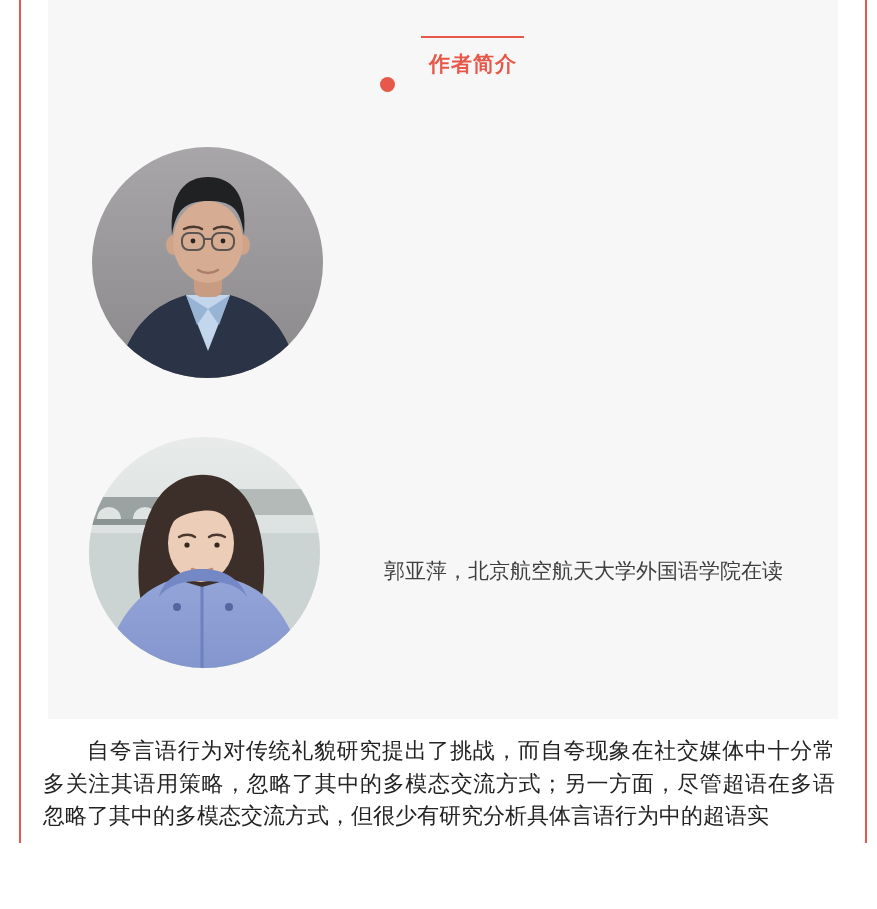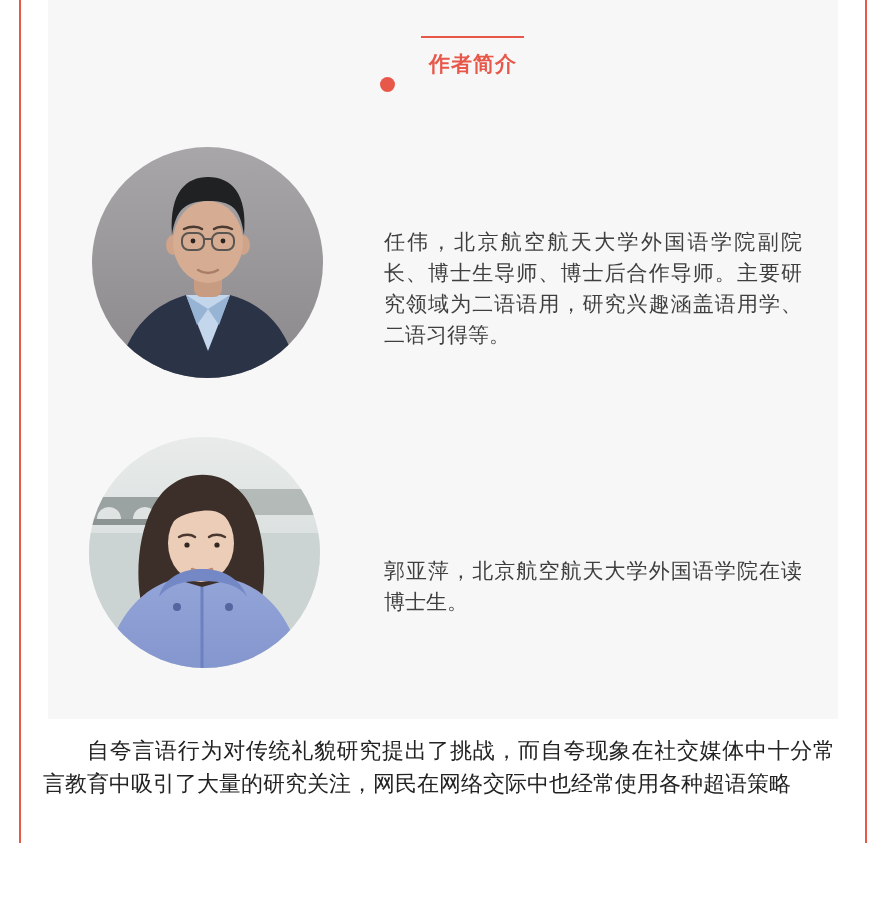--- a/index.html
+++ b/index.html
@@ -106,26 +106,20 @@
       <path d="M 92 82 C 98 79 106 79 110 82" stroke="#4b3a30" stroke-width="2.5" fill="none" stroke-linecap="round"></path>
       <path d="M 122 82 C 126 79 134 79 140 82" stroke="#4b3a30" stroke-width="2.5" fill="none" stroke-linecap="round"></path>
       <rect x="90" y="86" width="22" height="17" rx="7" fill="none" stroke="#5a5550" stroke-width="2"></rect>
       <rect x="120" y="86" width="22" height="17" rx="7" fill="none" stroke="#5a5550" stroke-width="2"></rect>
       <path d="M 112 92 L 120 92" stroke="#5a5550" stroke-width="2"></path>
       <circle cx="101" cy="94" r="2.4" fill="#2a221e"></circle>
       <circle cx="131" cy="94" r="2.4" fill="#2a221e"></circle>
       <path d="M 106 123 C 112 127 120 127 126 123" stroke="#a87f66" stroke-width="2.5" fill="none" stroke-linecap="round"></path>
     </svg>
   </div>
-  <p class="bio bio-1">
-    <span class="t-line" style="display:block">任伟，北京航空航天大学外国语学院副院</span>
-    <span class="t-line" style="display:block">长、博士生导师、博士后合作导师。主要研</span>
-    <span class="t-line" style="display:block">究领域为二语语用，研究兴趣涵盖语用学、</span>
-    <span class="t-line" style="display:block">二语习得等。</span>
-  </p>
 
   <div class="photo photo-2">
     <svg viewBox="0 0 231 231" aria-hidden="true">
       <defs>
         <linearGradient id="bg2" x1="0" y1="0" x2="0" y2="1">
           <stop offset="0" stop-color="#e8ebea"></stop>
           <stop offset="1" stop-color="#ccd4d4"></stop>
         </linearGradient>
         <linearGradient id="coat" x1="0" y1="0" x2="0" y2="1">
           <stop offset="0" stop-color="#93a4d8"></stop>
@@ -150,21 +144,21 @@
       <path d="M 103 132 C 109 135 117 135 123 132" stroke="#c08a72" stroke-width="2.6" fill="none" stroke-linecap="round"></path>
       <path d="M 16 231 C 26 176 56 150 86 142 L 113 150 L 142 142 C 174 150 202 176 214 231 Z" fill="url(#coat)"></path>
       <path d="M 70 160 C 74 142 92 132 113 132 C 134 132 152 142 158 160 C 150 148 134 144 113 144 C 92 144 80 148 70 160 Z" fill="#7488c6"></path>
       <path d="M 113 150 L 113 231" stroke="#6d81c0" stroke-width="3"></path>
       <circle cx="88" cy="170" r="4" fill="#54659f"></circle>
       <circle cx="140" cy="170" r="4" fill="#54659f"></circle>
     </svg>
   </div>
   <p class="bio bio-2">
     <span class="t-line" style="display:block">郭亚萍，北京航空航天大学外国语学院在读</span>
-    <span class="t-line" style="display:block">博士生。</span>
   </p>
 
   <div class="paragraph">
     <div class="t-line indent">自夸言语行为对传统礼貌研究提出了挑战，而自夸现象在社交媒体中十分常</div>
-    <div class="t-line">言教育中吸引了大量的研究关注，网民在网络交际中也经常使用各种超语策略</div>
+    <div class="t-line">多关注其语用策略，忽略了其中的多模态交流方式；另一方面，尽管超语在多语</div>
+    <div class="t-line">忽略了其中的多模态交流方式，但很少有研究分析具体言语行为中的超语实</div>
   </div>
 
 </div>
 
 </body></html>

